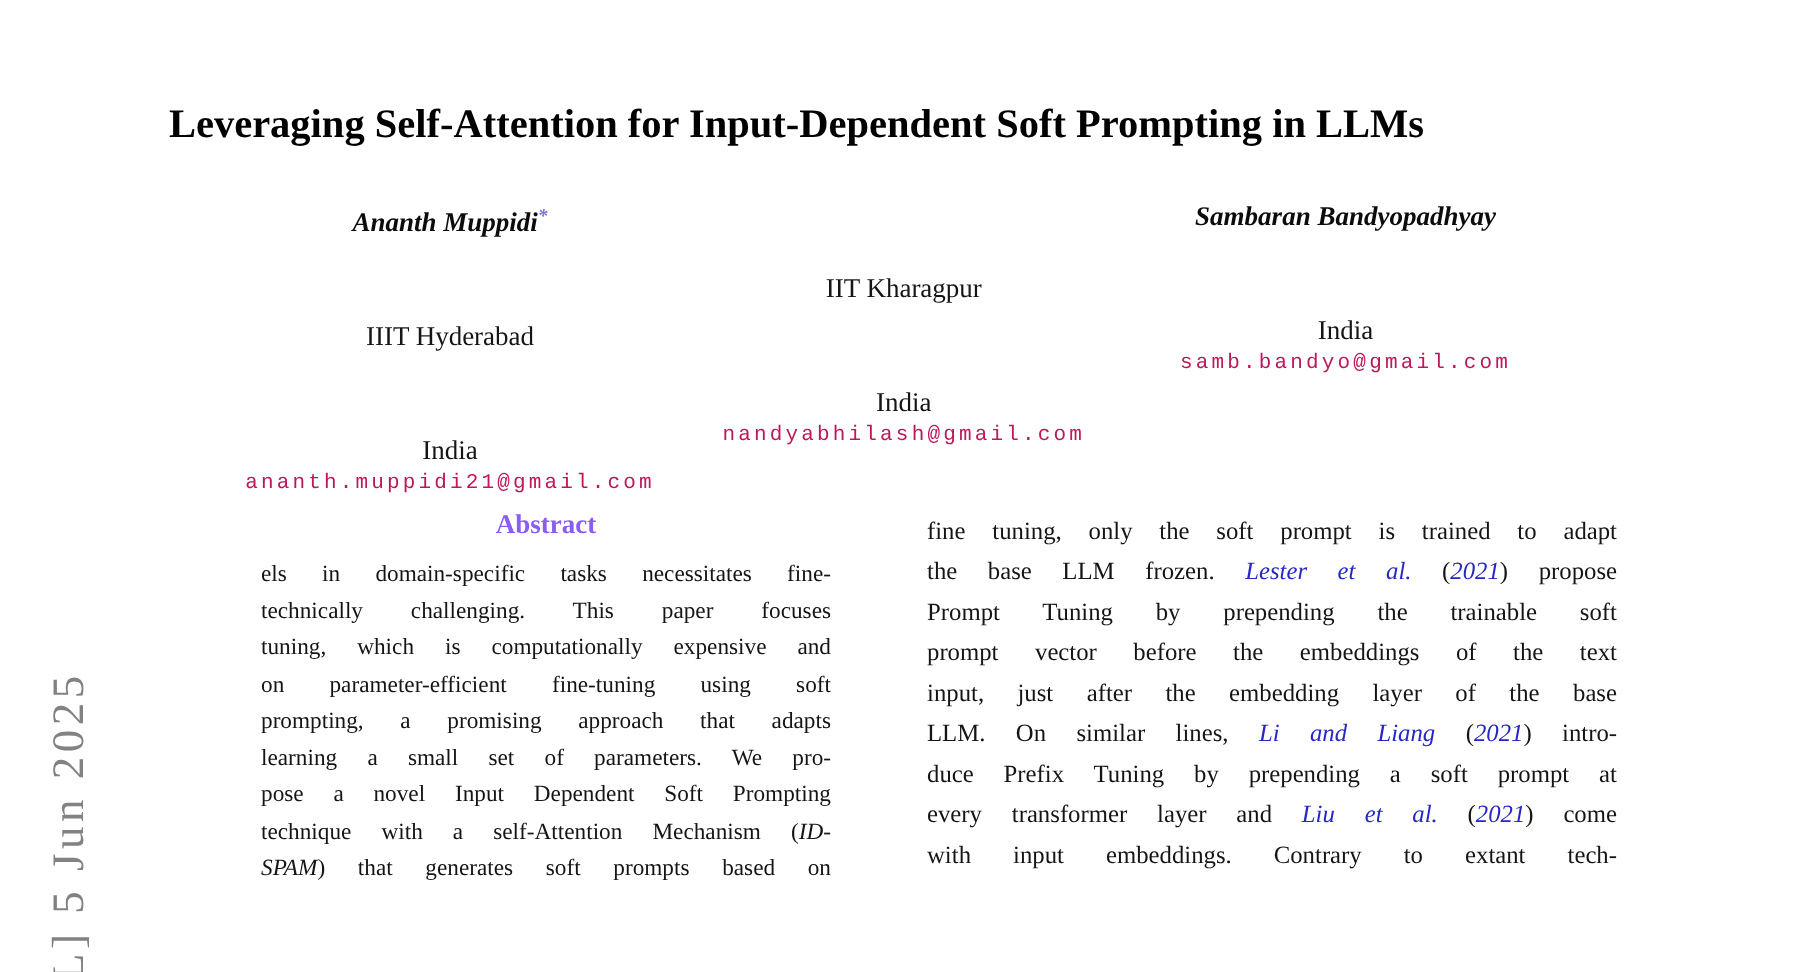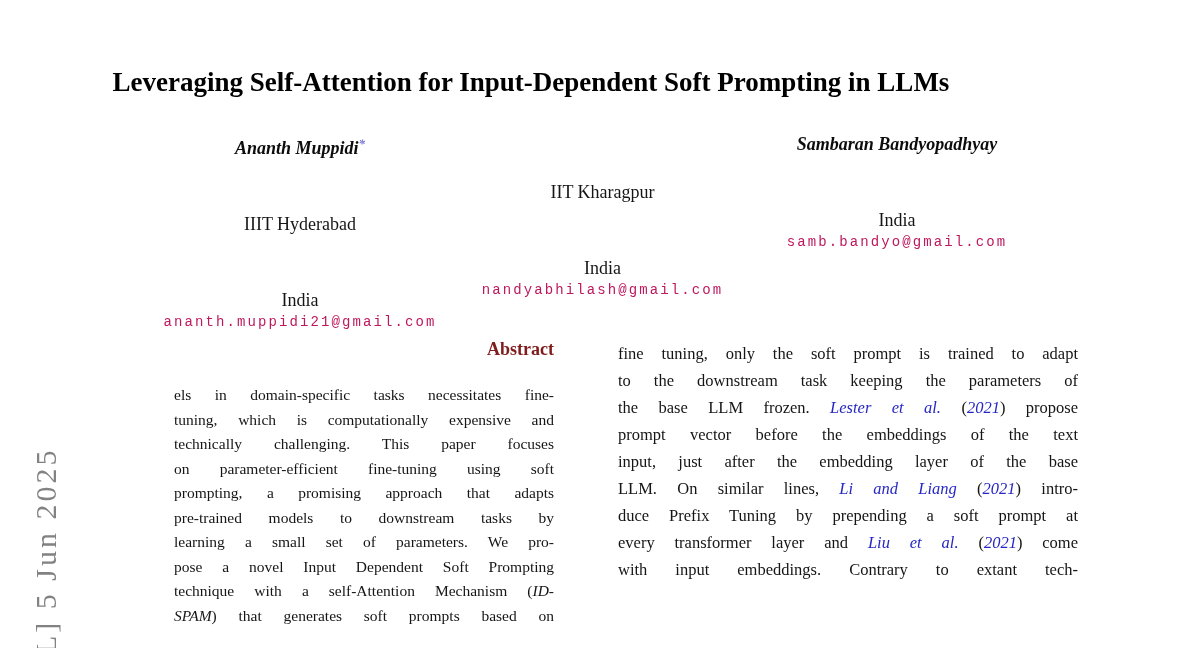--- a/index.html
+++ b/index.html
@@ -29,22 +29,22 @@
     white-space: nowrap;
   }
   .arxiv-stamp {
     position: absolute; left: 26px; top: 402px; width: 40px; height: 275px;
     color: #828282; font-size: 30px; letter-spacing: 3px;
     writing-mode: vertical-rl; transform: rotate(180deg);
     white-space: nowrap; line-height: 40px;
   }
   .abstract-section { position: absolute; left: 174px; top: 337px; width: 380px; }
   .abstract-heading {
-    text-align: right; font-weight: 700; font-size: 18px;
-    line-height: 24px; margin-bottom: 22px; color: #7f1d1d;
+    text-align: center; font-weight: 700; font-size: 18px;
+    line-height: 24px; margin-bottom: 10px; color: #8b5cf6;
   }
   .abstract-body .tline {
     font-size: 15.5px; line-height: 24.5px;
     text-align: justify; text-align-last: justify; white-space: nowrap;
   }
   .intro-column { position: absolute; left: 618px; top: 340px; width: 460px; }
   .intro-column .tline {
     font-size: 16.5px; line-height: 27px;
     text-align: justify; text-align-last: justify; white-space: nowrap;
   }
@@ -80,36 +80,35 @@
       <div class="author-line">India</div>
       <div class="author-email">samb.bandyo@gmail.com</div>
     </div>
 
   </div>
 
   <div class="abstract-section">
     <div class="abstract-heading">Abstract</div>
     <div class="abstract-body">
         <div class="tline"><span>els in domain-specific tasks necessitates fine-</span></div>
+        <div class="tline"><span>technically challenging. This paper focuses</span></div>
         <div class="tline"><span>tuning, which is computationally expensive and</span></div>
-        <div class="tline"><span>technically challenging. This paper focuses</span></div>
         <div class="tline"><span>on parameter-efficient fine-tuning using soft</span></div>
         <div class="tline"><span>prompting, a promising approach that adapts</span></div>
-        <div class="tline"><span>pre-trained models to downstream tasks by</span></div>
         <div class="tline"><span>learning a small set of parameters. We pro-</span></div>
         <div class="tline"><span>pose a novel Input Dependent Soft Prompting</span></div>
         <div class="tline"><span>technique with a self-Attention Mechanism (</span><span class="em">ID-</span></div>
         <div class="tline"><span class="em">SPAM</span><span>) that generates soft prompts based on</span></div>
       </div>
   </div>
 
   <div class="intro-column">
       <div class="tline"><span>fine tuning, only the soft prompt is trained to adapt</span></div>
-      <div class="tline"><span>to the downstream task keeping the parameters of</span></div>
       <div class="tline"><span>the base LLM frozen. </span><span class="cite">Lester et al.</span><span> (</span><span class="cite">2021</span><span>) propose</span></div>
+      <div class="tline"><span>Prompt Tuning by prepending the trainable soft</span></div>
       <div class="tline"><span>prompt vector before the embeddings of the text</span></div>
       <div class="tline"><span>input, just after the embedding layer of the base</span></div>
       <div class="tline"><span>LLM. On similar lines, </span><span class="cite">Li and Liang</span><span> (</span><span class="cite">2021</span><span>) intro-</span></div>
       <div class="tline"><span>duce Prefix Tuning by prepending a soft prompt at</span></div>
       <div class="tline"><span>every transformer layer and </span><span class="cite">Liu et al.</span><span> (</span><span class="cite">2021</span><span>) come</span></div>
       <div class="tline"><span>with input embeddings. Contrary to extant tech-</span></div>
     </div>
 
 </div>
 

